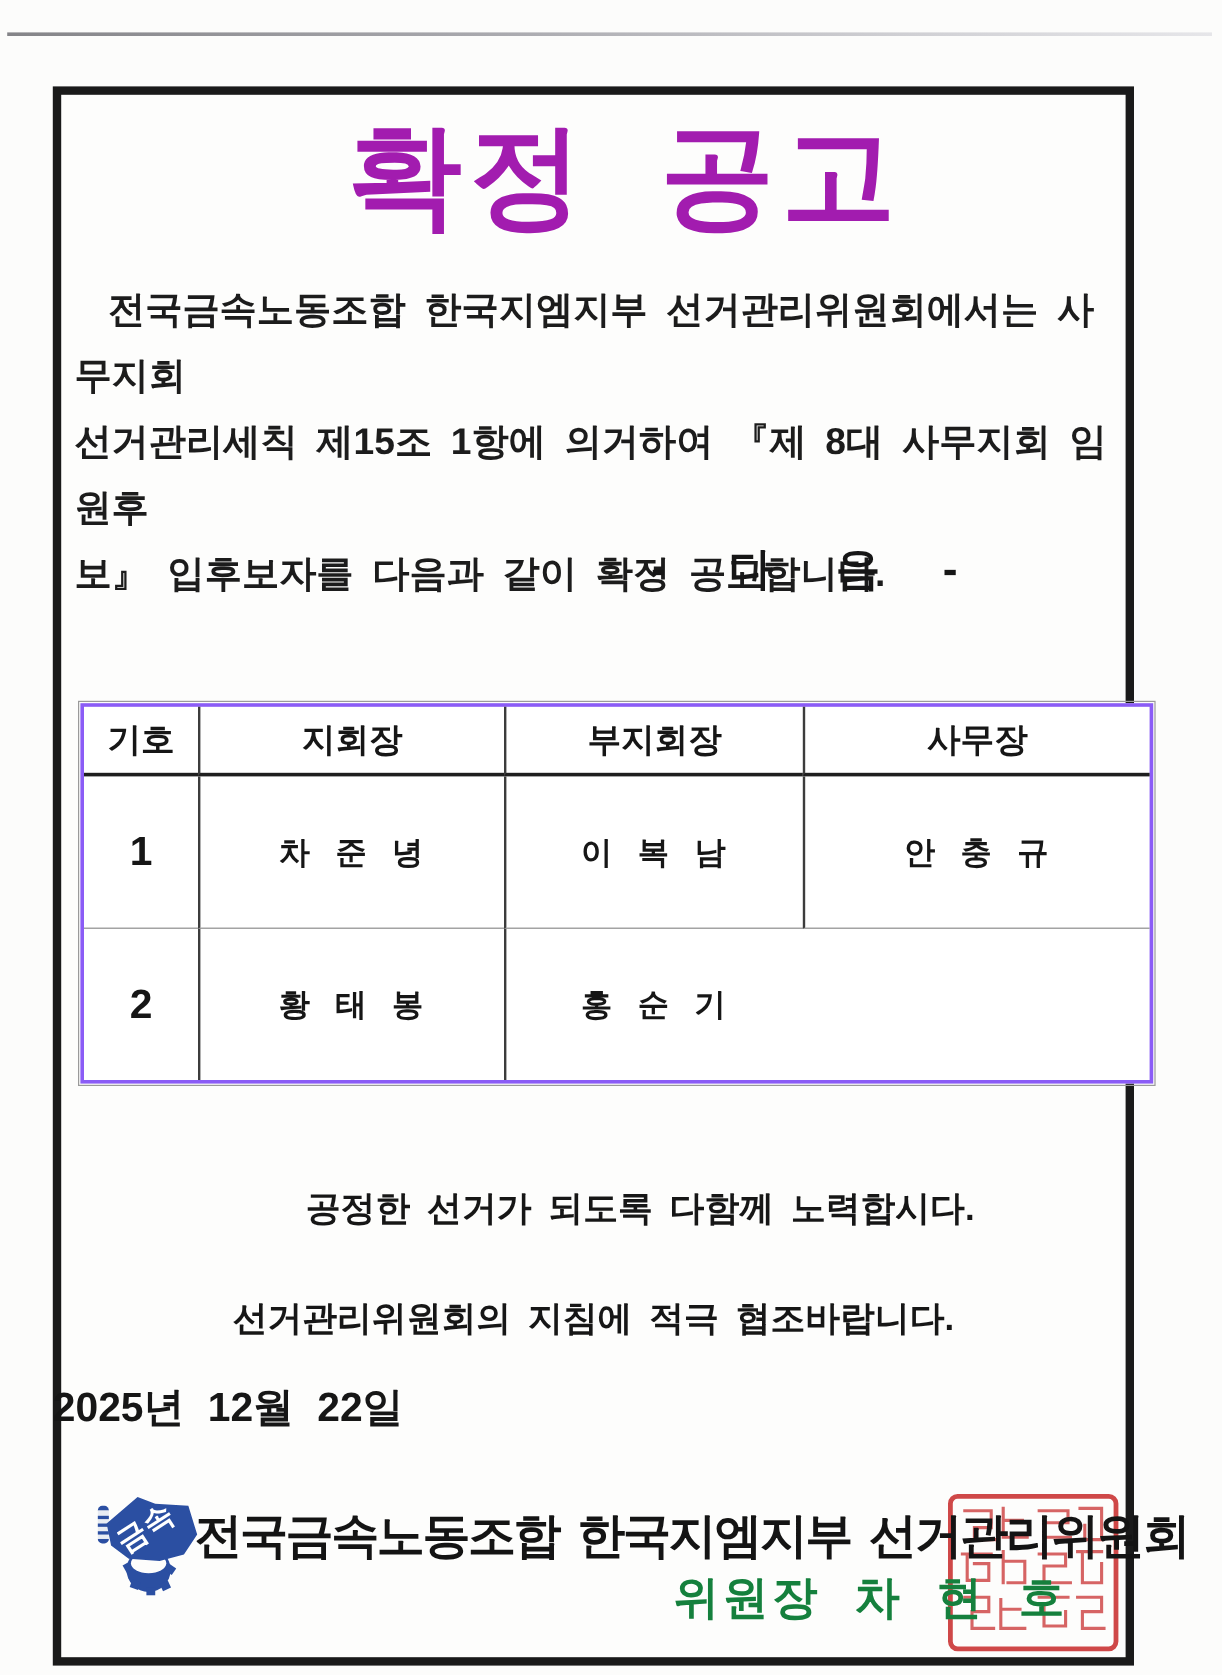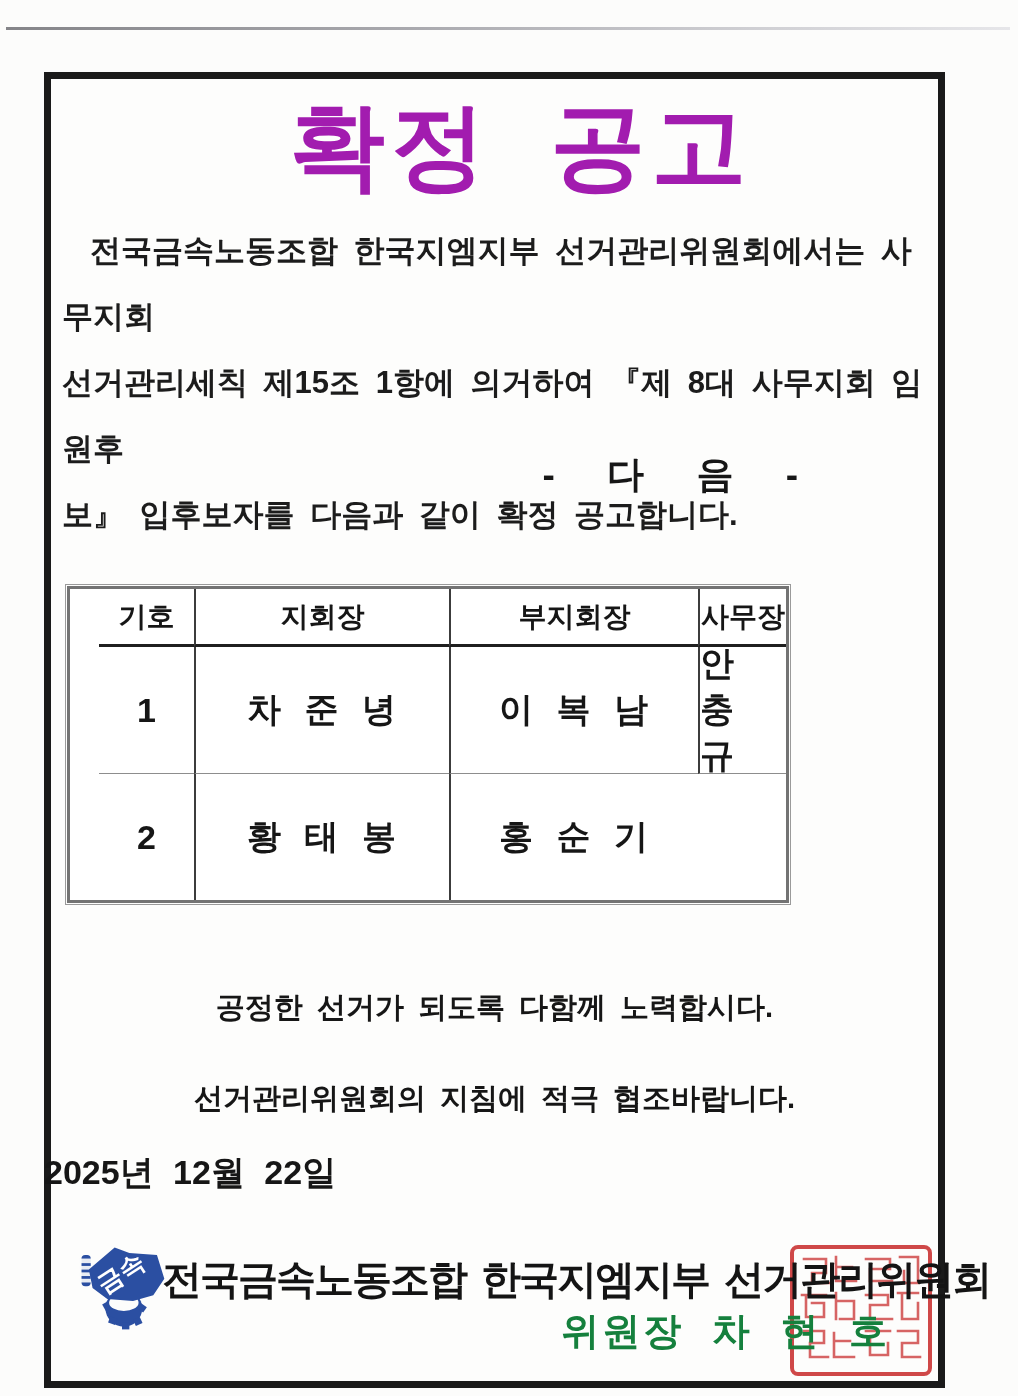--- a/index.html
+++ b/index.html
@@ -21,56 +21,55 @@
     position:absolute; left:44px; top:72px; width:901px; height:1316px;
     border:7px solid #1a1a1a; background:#fdfdfc;
   }
   .title {
     position:absolute; left:44px; top:84px; width:954px;
     text-align:center;
     font-size:95px; font-weight:800; letter-spacing:6px; word-spacing:26px;
     color:#a21caf;
   }
   .body-para {
-    position:absolute; left:62px; top:218px; width:876px;
-    font-size:31px; font-weight:700; line-height:66px; word-spacing:7px;
+    position:absolute; left:62px; top:230px; width:876px;
+    font-size:31px; font-weight:700; line-height:55px; word-spacing:7px;
     color:#1c1c1c;
   }
   .body-line-1 { text-indent:28px; }
   .divider {
     position:absolute; left:44px; top:450px; width:758px;
     text-align:right;
     font-size:37px; font-weight:800; word-spacing:34px; letter-spacing:4px;
   }
   .cand-table {
-    position:absolute; left:67px; top:586px; width:722px;
+    position:absolute; left:67px; top:586px; width:894px;
     background:#fff;
-    border:3px solid #737373;
+    border:3px solid #8b5cf6;
     outline:1px solid #9a9a9a; outline-offset:1px;
     display:grid;
     grid-template-columns:95px 255px 249px 1fr;
     grid-template-rows:58px 127px 126px;
-    padding-left:29px;
   }
   .cell {
     display:flex; align-items:center; justify-content:center;
     border-left:2px solid #3c3c3c;
   }
   .cell.first-col { border-left:none; }
   .cell.header {
     font-size:28px; font-weight:700; border-bottom:3px solid #1f1f1f;
   }
   .cell.row-1 { border-bottom:1px solid #8d8d8d; }
   .cell.num { font-size:34px; font-weight:700; }
-  .cell.name { font-size:34px; font-weight:700; word-spacing:10px; letter-spacing:2px; }
+  .cell.name { font-size:26px; font-weight:700; word-spacing:10px; letter-spacing:2px; }
   .closing {
     position:absolute; left:44px; width:901px; text-align:center;
     font-size:29px; font-weight:700; word-spacing:6px;
   }
-  .closing-1 { top:988px; }
+  .closing-1 { top:988px;margin-left:39px; }
   .closing-2 { top:1079px; }
   .date-line {
     position:absolute; left:44px; top:1150px; width:901px; 
     font-size:34px; font-weight:700; word-spacing:10px;
   }
   .union-logo {
     position:absolute; left:76px; top:1242px; width:92px; height:92px; z-index:2;
   }
   .org-line {
     position:absolute; left:162px; top:1252px; width:780px; z-index:3;

